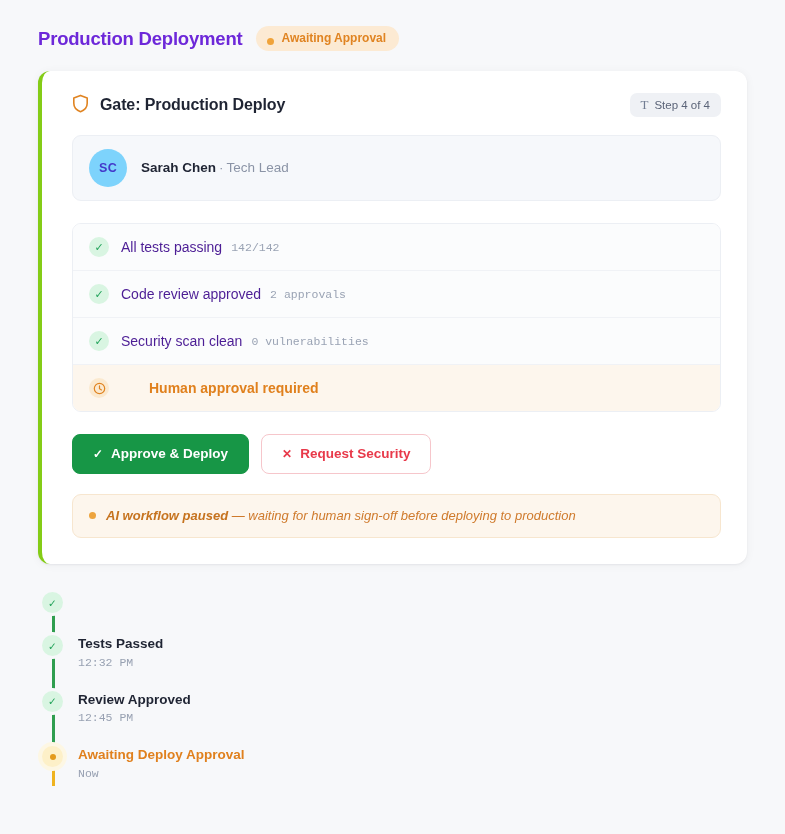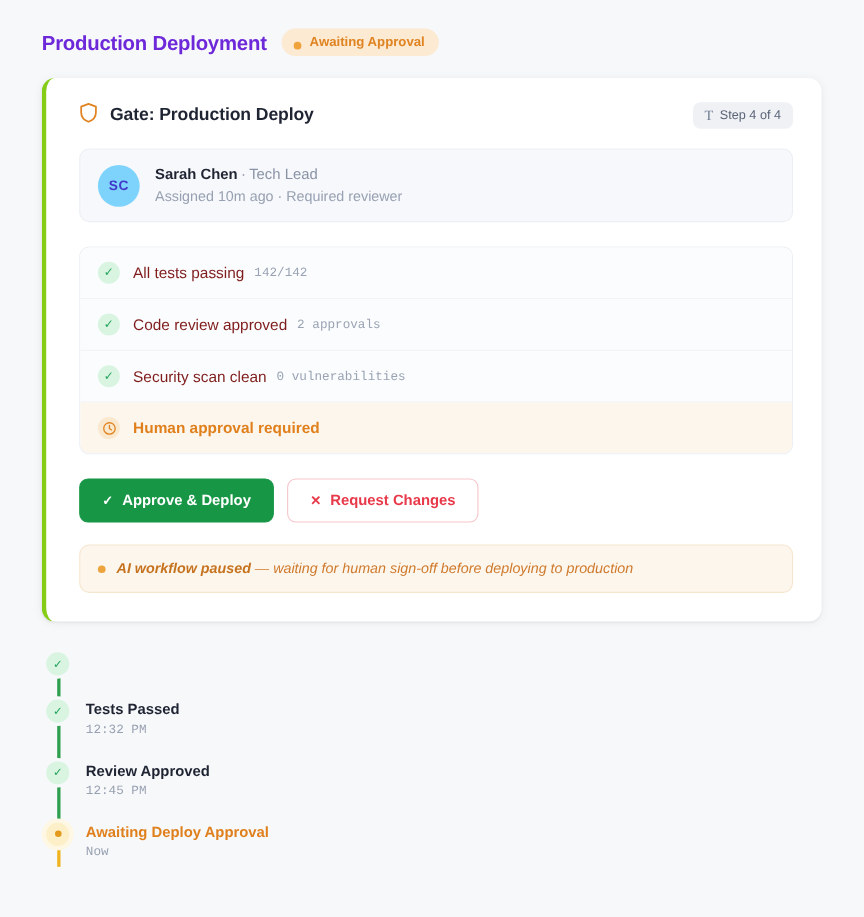--- a/index.html
+++ b/index.html
@@ -123,37 +123,37 @@
     overflow: hidden;
     margin-bottom: 22px;
   }
   .check-row {
     display: flex;
     align-items: center;
     padding: 13px 16px;
     border-bottom: 1px solid #f0f2f6;
     background: #fbfcfd;
   }
-  .check-row:last-child { border-bottom: none; }
+  .check-row:last-child { border-bottom: none; gap: 28px; }
   .check-row.pending { background: #fdf6ed; }
 
   .mark {
     width: 20px; height: 20px;
     border-radius: 50%;
     display: flex;
     align-items: center;
     justify-content: center;
     flex: 0 0 auto;
     margin-right: 12px;
   }
   .mark.done { background: #d9f5e2; }
   .mark.done .tick { color: #22a35a; font-size: 11px; line-height: 1; }
   .mark.wait { background: #fbe9cf; }
 
-  .check-label { font-size: 14px; color: #7f1d1d; }
+  .check-label { font-size: 14px; color: #4c1d95; }
   .check-row.pending .check-label { color: #e0801d; font-weight: bold; }
   .check-meta {
     font-family: "Liberation Mono", monospace;
     font-size: 11.5px;
     color: #9aa3b4;
     margin-left: 9px;
   }
 
   
   .actions { display: flex; gap: 12px; margin-bottom: 20px; }
@@ -286,21 +286,20 @@
         <span>Step 4 of 4</span>
       </span>
     </div>
 
     <div class="reviewer">
       <div class="avatar">SC</div>
       <div>
         <div class="rev-line1">
           <span class="name">Sarah Chen</span><span class="sep">·</span><span>Tech Lead</span>
         </div>
-        <div class="rev-line2">Assigned 10m ago · Required reviewer</div>
       </div>
     </div>
 
     <div class="checklist">
 
       <div class="check-row">
         <span class="mark done">
             <span class="tick">✓</span>
           </span>
         <span class="check-label">All tests passing</span>
@@ -336,21 +335,21 @@
 
     </div>
 
     <div class="actions">
       <button class="btn btn-approve">
         <span class="gl">✓</span>
         <span>Approve &amp; Deploy</span>
       </button>
       <button class="btn btn-reject">
         <span class="gl">✕</span>
-        <span>Request Changes</span>
+        <span>Request Security</span>
       </button>
     </div>
 
     <div class="paused">
       <span class="dot"></span>
       <div class="paused-text">
         <span class="strong">AI workflow paused</span><span> — waiting for human sign-off before deploying to production</span>
       </div>
     </div>
 

